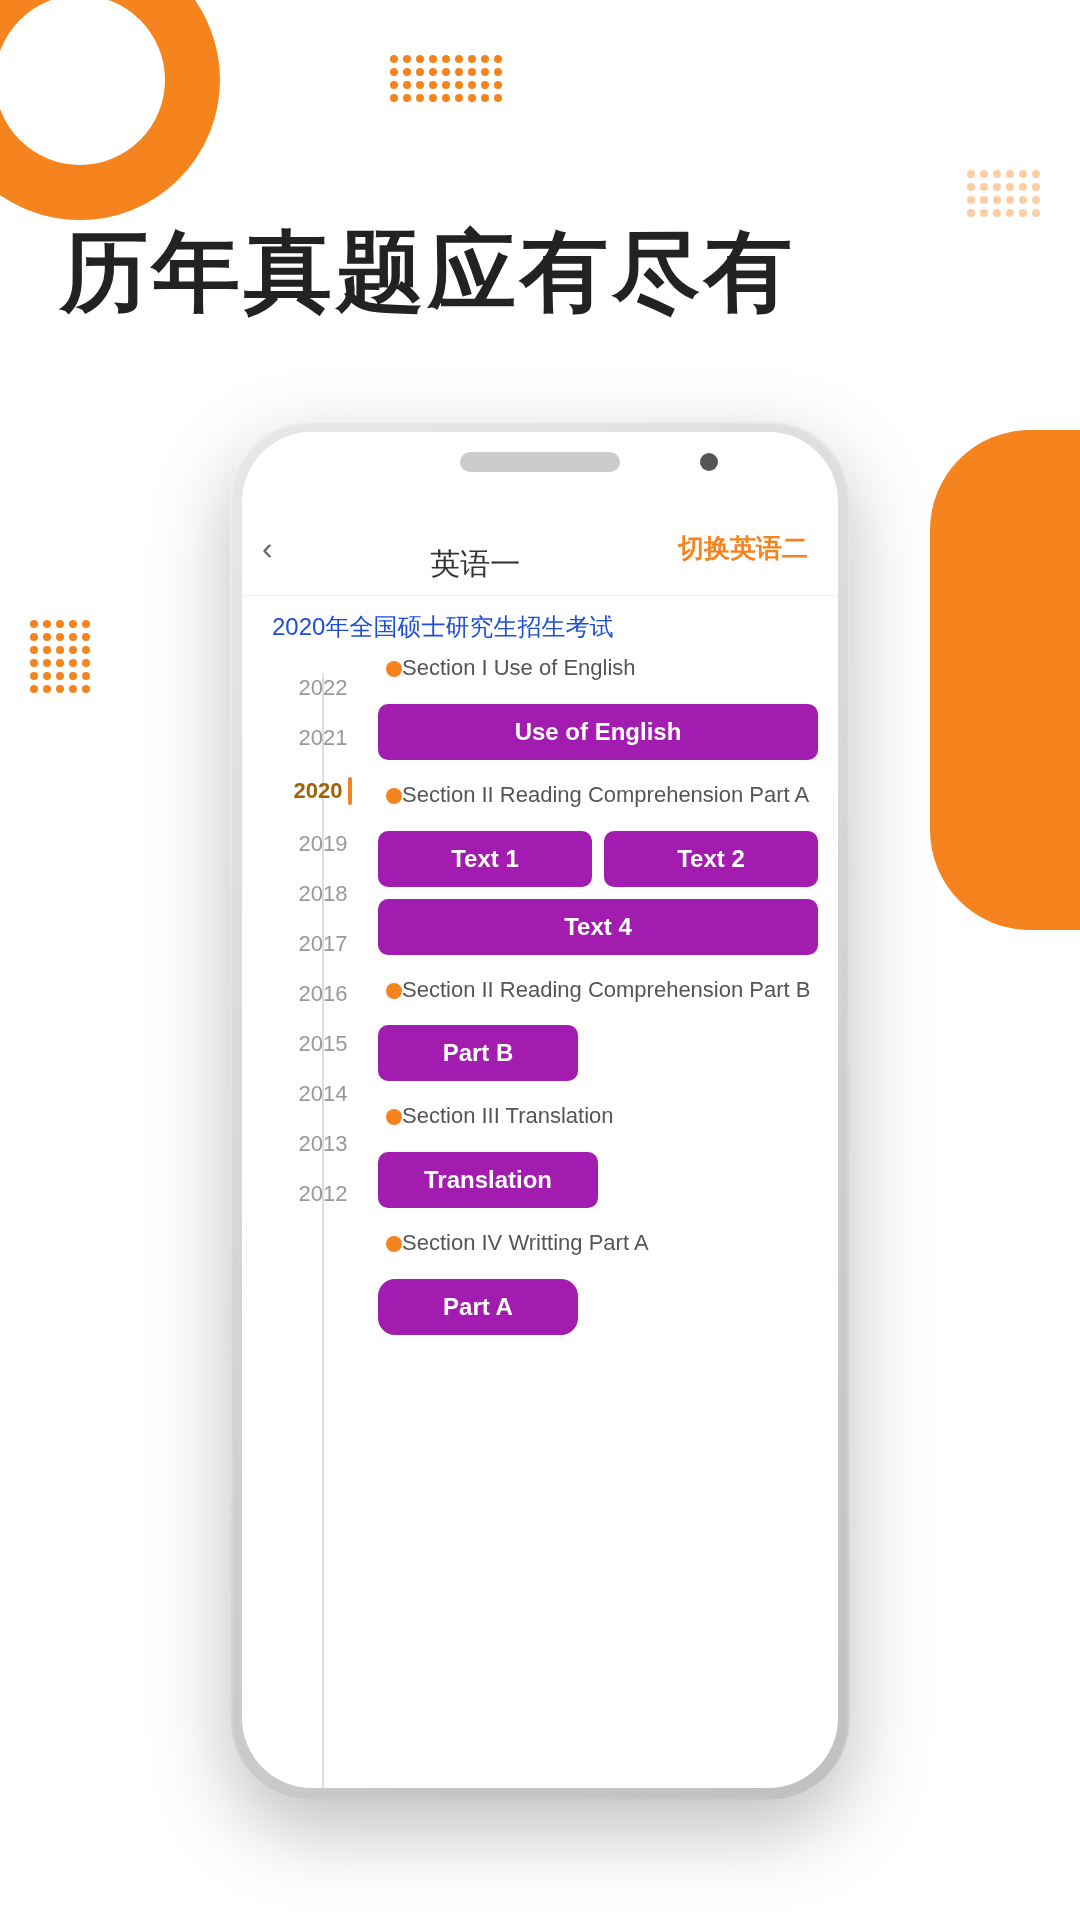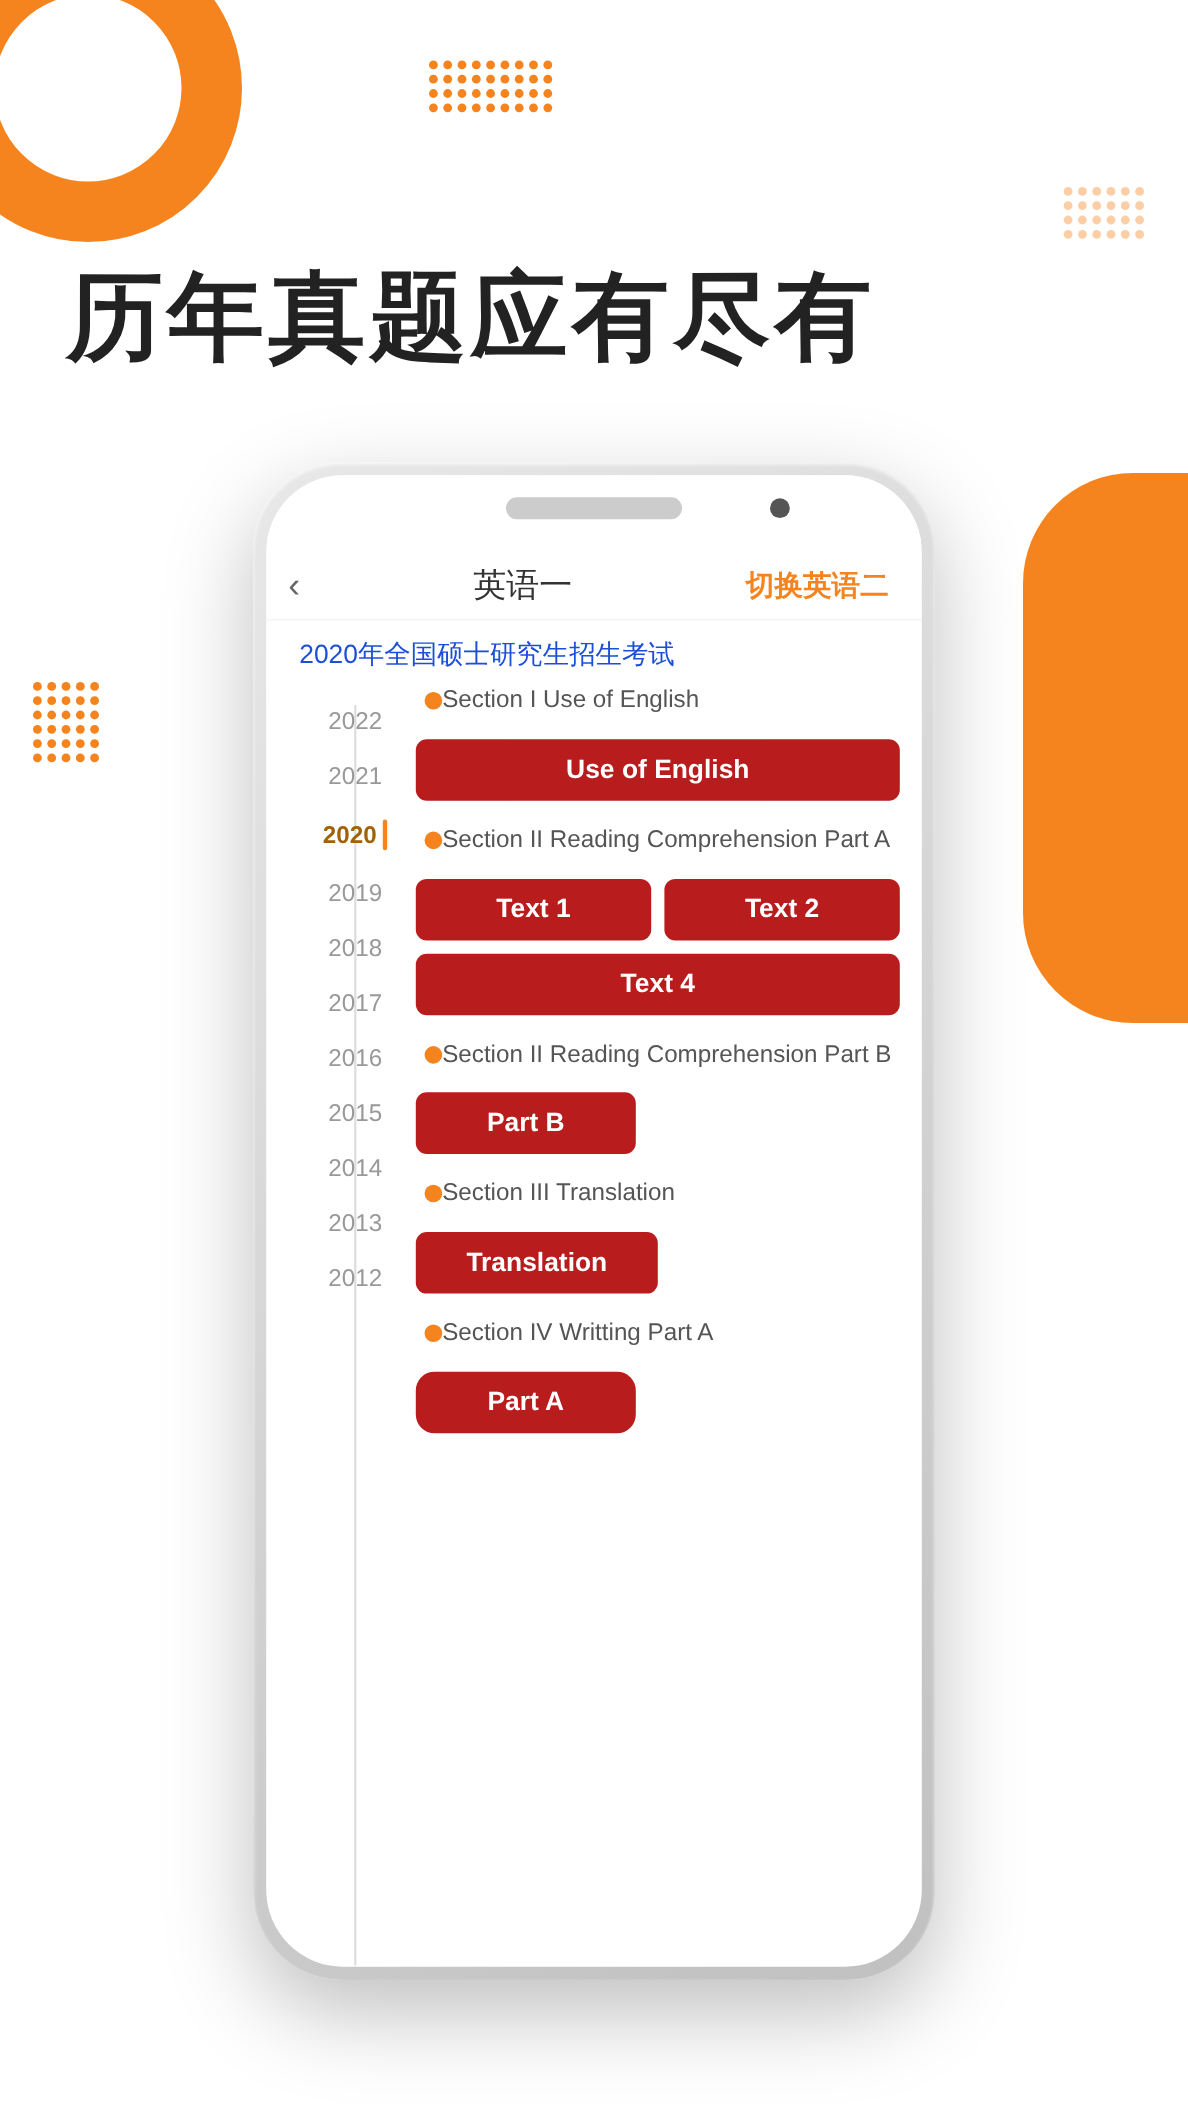--- a/index.html
+++ b/index.html
@@ -47,21 +47,21 @@
     .dot {
       width: 8px;
       height: 8px;
       border-radius: 50%;
       background: #f5841f;
     }
 
     
     .main-title {
       position: absolute;
-      top: 240px;
+      top: 224px;
       left: 60px;
       font-size: 88px;
       font-weight: 900;
       color: #222;
       letter-spacing: 4px;
       line-height: 1.1;
     }
 
     
     .phone-wrapper {
@@ -141,20 +141,21 @@
     .app-back-btn {
       font-size: 32px;
       color: #666;
       font-weight: 300;
       cursor: pointer;
     }
     .app-title-cn {
       font-size: 30px;
       color: #333;
       font-weight: 500;
+      margin-top: 32px;
     }
     .app-switch-btn {
       font-size: 26px;
       color: #f5841f;
       font-weight: 600;
     }
 
     .app-exam-title {
       padding: 15px 30px 10px;
       font-size: 24px;
@@ -223,21 +224,21 @@
       display: flex;
       align-items: flex-start;
     }
     .section-buttons {
       display: flex;
       flex-wrap: wrap;
       gap: 12px;
       padding-left: 0;
     }
     .btn-orange {
-      background: #b91c1c;
+      background: #a21caf;
       color: #fff;
       border: none;
       border-radius: 10px;
       padding: 14px 0;
       font-size: 24px;
       font-weight: 700;
       cursor: pointer;
       flex: 1;
       min-width: 160px;
       text-align: center;

